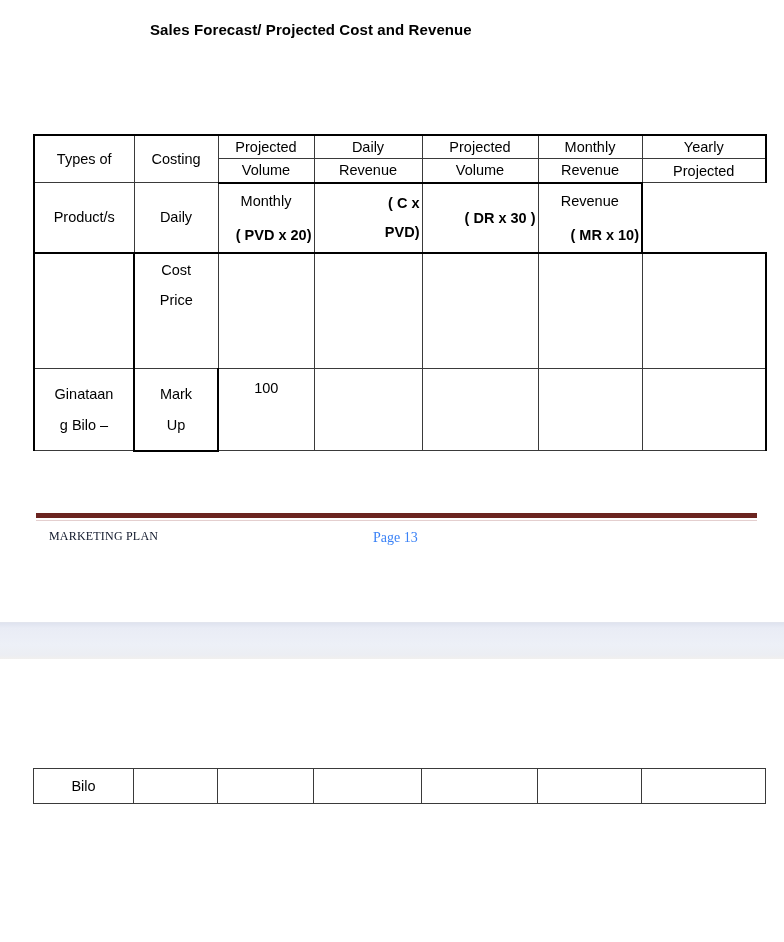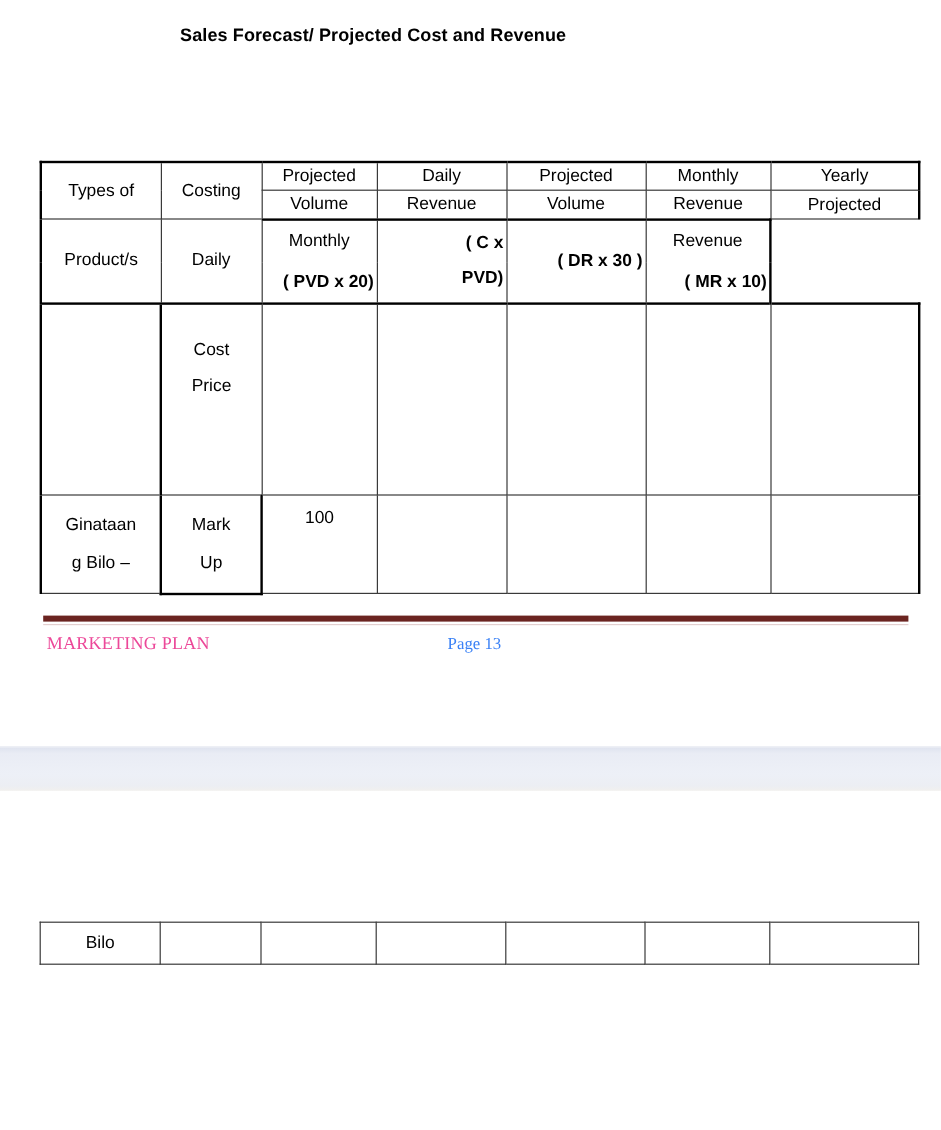--- a/index.html
+++ b/index.html
@@ -100,26 +100,26 @@
   .footer-rule-thin {
     position: absolute;
     left: 36px;
     top: 520px;
     width: 721px;
     height: 1px;
     background: #e4cfcf;
   }
   .footer-left {
     position: absolute;
-    left: 39px;
+    left: 49px;
     top: 529px;
     font-family: "Liberation Serif", serif;
-    font-size: 15px;
+    font-size: 12px;
     letter-spacing: 0.2px;
-    color: #ec4899;
+    color: #0f172a;
   }
   .footer-page {
     position: absolute;
     left: 373px;
     top: 530px;
     font-family: "Liberation Serif", serif;
     font-size: 14px;
     color: #3b82f6;
   }
 
@@ -185,21 +185,21 @@
         </td>
         <td rowspan="2" class="b thickline">( DR x 30 )</td>
         <td class="thickline nob-bottom thickright">Revenue</td>
       </tr>
 
       <tr style="height:34px">
         <td class="b nob-top">( PVD x 20)</td>
         <td class="b nob-top thickright">( MR x 10)</td>
       </tr>
 
-      <tr style="height:160px">
+      <tr style="height:116px">
         <td class="thickline thickleft"></td>
         <td class="thickline thickleft">
           <span class="stack" style="position:relative; top:-26px">
             <span>Cost</span>
             <span style="height:8px"></span>
             <span>Price</span>
           </span>
         </td>
         <td class="thickline"></td>
         <td class="thickline"></td>

